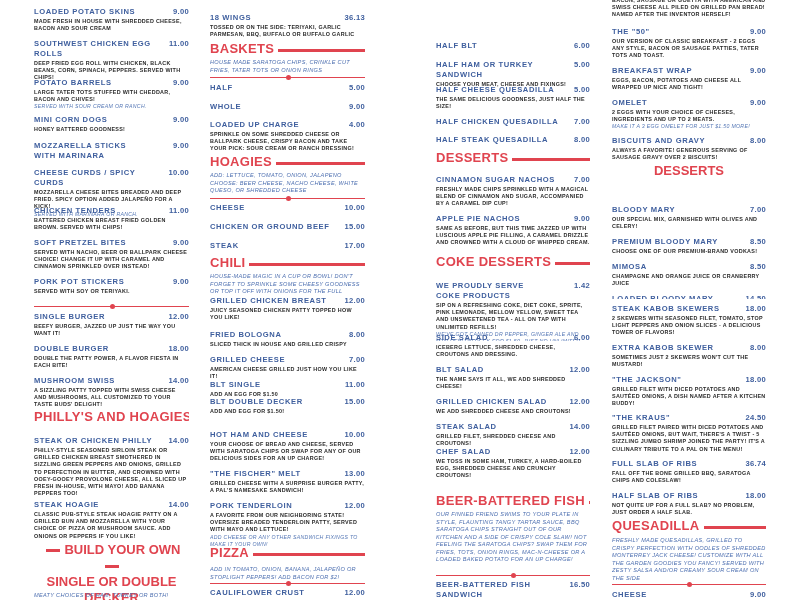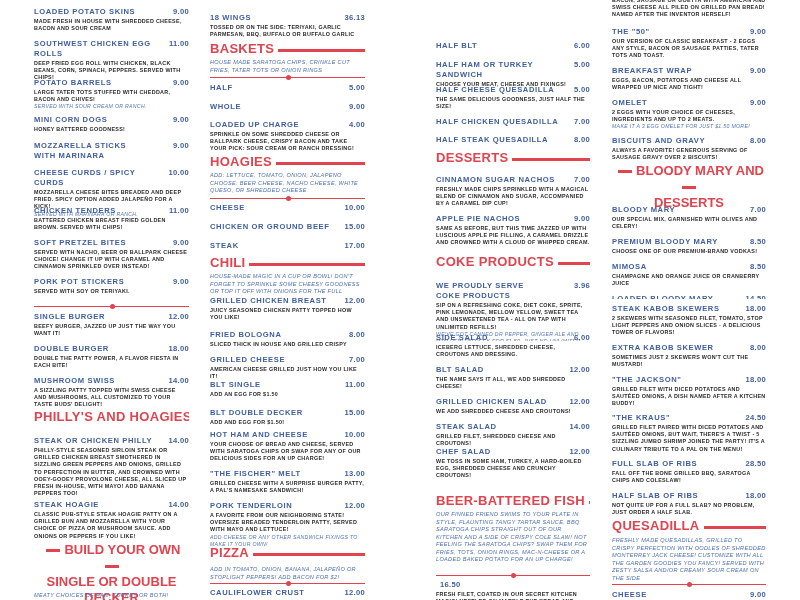--- a/index.html
+++ b/index.html
@@ -241,21 +241,21 @@
       </div>
     <div class="desc">American cheese grilled just how you like it!</div>
   </div>
   <div class="item" style="top:380px">
     <div class="row">
         <span class="name">BLT Single</span>
         <span class="price">11.00</span>
       </div>
     <div class="desc">Add an egg for $1.50</div>
   </div>
-  <div class="item" style="top:408px">
+  <div class="item" style="top:397px">
     <div class="row">
         <span class="name">BLT Double Decker</span>
         <span class="price">15.00</span>
       </div>
     <div class="desc">Add and egg for $1.50!</div>
   </div>
   <div class="item" style="top:430px">
     <div class="row">
         <span class="name">Hot Ham and Cheese</span>
         <span class="price">10.00</span>
@@ -338,27 +338,27 @@
     <div class="desc">Freshly made chips sprinkled with a magical blend of cinnamon and sugar, accompanied by a caramel dip cup!</div>
   </div>
   <div class="item" style="top:178px">
     <div class="row">
         <span class="name">Apple Pie Nachos</span>
         <span class="price">9.00</span>
       </div>
     <div class="desc">Same as before, but this time jazzed up with luscious apple pie filling, a caramel drizzle and crowned with a cloud of whipped cream.</div>
   </div>
   <div class="sec" style="top:218px">
-    <span class="sec-title">COKE PRODUCTS</span>
+    <span class="sec-title">COKE DESSERTS</span>
       <span class="sec-bar"></span>
   </div>
   <div class="item" style="top:245px">
     <div class="row">
         <span class="name" style="width:105px">We Proudly Serve Coke Products</span>
-        <span class="price">3.96</span>
+        <span class="price">1.42</span>
       </div>
     <div class="desc">Sip on a refreshing Coke, Diet Coke, Sprite, pink lemonade, Mellow Yellow, sweet tea and unsweetened tea - all on tap with unlimited refills!</div>
     <div class="note" style="height:10px; overflow:hidden">We've got canned Dr Pepper, Ginger Ale and Mtn Dew on deck for $1.50, just no unlimited refills in</div>
   </div>
   <div class="item" style="top:297px">
     <div class="row">
         <span class="name">Side Salad</span>
         <span class="price">6.00</span>
       </div>
     <div class="desc">Iceberg lettuce, shredded cheese, croutons and dressing.</div>
@@ -394,20 +394,21 @@
   <div class="sec" style="top:457px">
     <span class="sec-title">BEER-BATTERED FISH</span>
       <span class="sec-bar"></span>
   </div>
   <div class="intro" style="top:475px">Our finned friend swims to your plate in style, flaunting tangy tartar sauce, BBQ saratoga chips straight out of our kitchen and a side of crispy cole slaw! Not feeling the saratoga chips? Swap them for fries, tots, onion rings, mac-n-cheese or a loaded baked potato for an up charge!</div>
   <div class="divider" style="top:539px">
       <span class="dot"></span>
     </div>
   <div class="item" style="top:544px">
     <div class="row">
+        <span class="name">Beer-Battered Fish Sandwich</span>
         <span class="price">16.50</span>
       </div>
     <div class="desc">Fresh filet, coated in our secret kitchen magic! Nestled on marble rye bread and decked out just the way you fancy!</div>
   </div>
   <div class="item" style="top:592px">
     <div class="row">
         <span class="name">Beer-Battered Fishettes</span>
         <span class="price">16.50</span>
       </div>
     <div class="desc">Same fish as before, but this time we're</div>
@@ -439,21 +440,20 @@
     <div class="note">Make it a 3 egg omelet for just $1.50 more!</div>
   </div>
   <div class="item" style="top:136px">
     <div class="row">
         <span class="name">Biscuits and Gravy</span>
         <span class="price">8.00</span>
       </div>
     <div class="desc">Always a favorite! Generous serving of sausage gravy over 2 biscuits!</div>
   </div>
   <div class="sec-center" style="top:163px">
-    <div><span class="dash"></span><span>BLOODY MARY AND</span><span class="dash"></span></div>
     <div>DESSERTS</div>
   </div>
   <div class="item" style="top:205px">
     <div class="row">
         <span class="name">Bloody Mary</span>
         <span class="price">7.00</span>
       </div>
     <div class="desc">Our special mix, garnished with olives and celery!</div>
   </div>
   <div class="item" style="top:237px">
@@ -500,21 +500,21 @@
   <div class="item" style="top:413px">
     <div class="row">
         <span class="name">"The Kraus"</span>
         <span class="price">24.50</span>
       </div>
     <div class="desc">Grilled filet paired with diced potatoes and sautéed onions, but wait, there's a twist - 5 sizzling jumbo shrimp joined the party! It's a culinary tribute to a pal on the menu!</div>
   </div>
   <div class="item" style="top:459px">
     <div class="row">
         <span class="name">Full Slab of Ribs</span>
-        <span class="price">28.50</span>
+        <span class="price">36.74</span>
       </div>
     <div class="desc">Fall off the bone grilled BBQ, saratoga chips and coleslaw!</div>
   </div>
   <div class="item" style="top:491px">
     <div class="row">
         <span class="name">Half Slab of Ribs</span>
         <span class="price">18.00</span>
       </div>
     <div class="desc">Not quite up for a full slab? No problem, just order a half slab.</div>
   </div>

